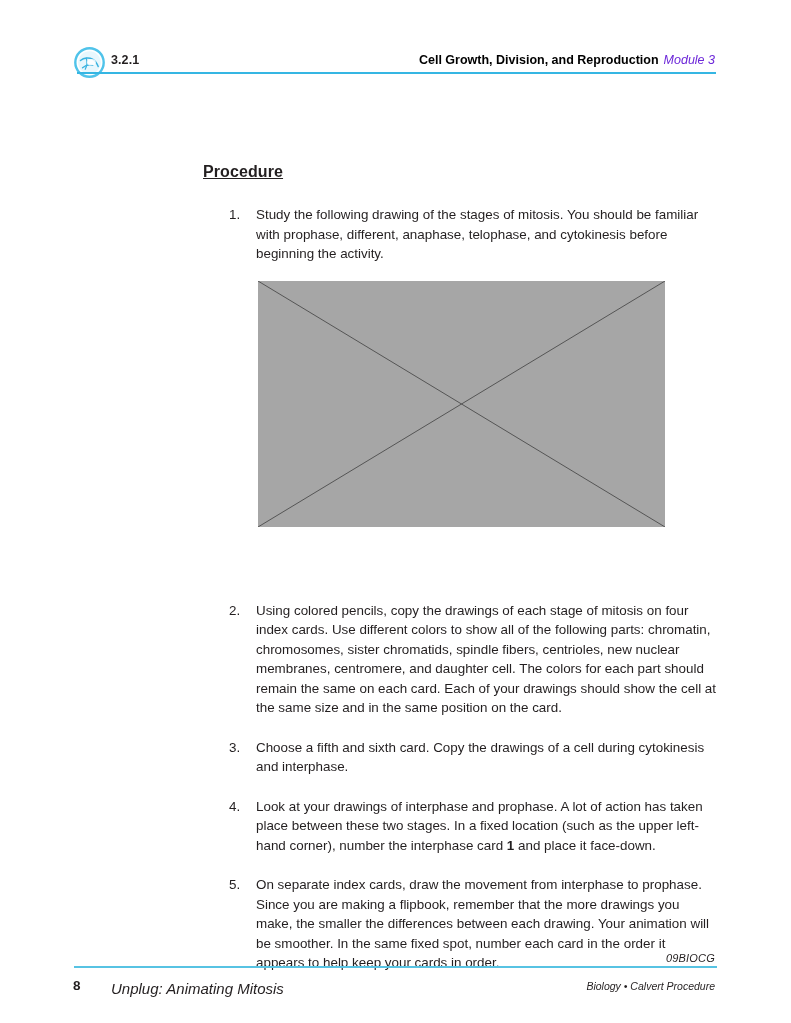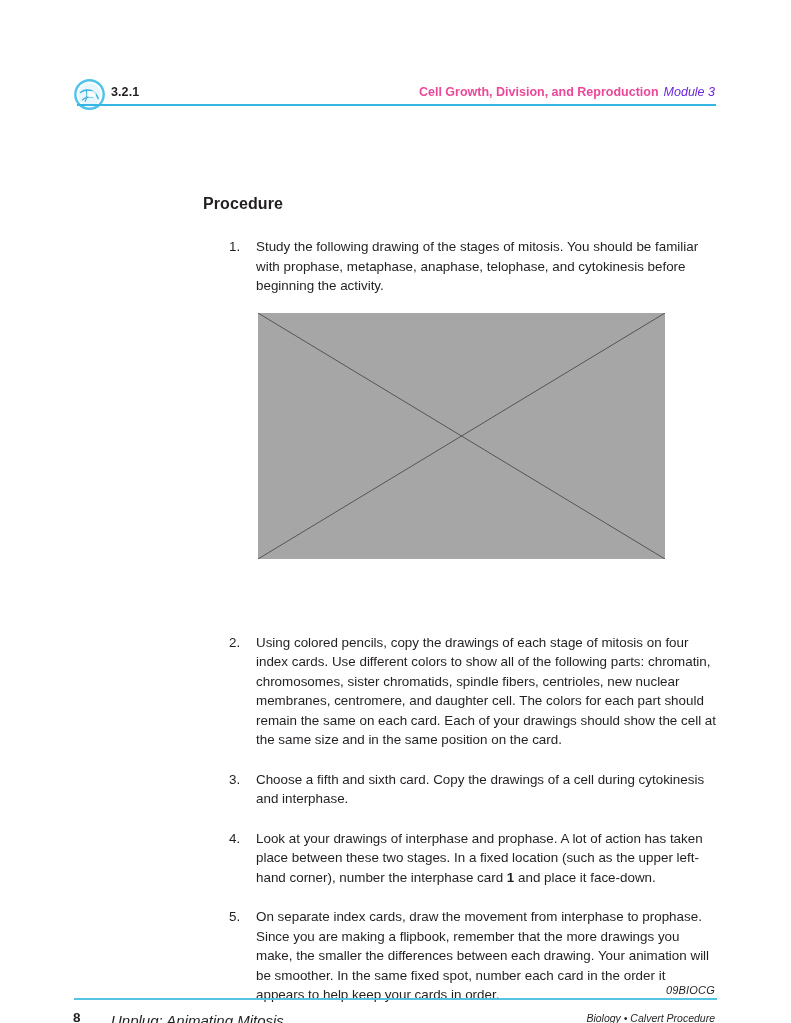--- a/index.html
+++ b/index.html
@@ -12,21 +12,20 @@
     background: #ffffff;
     font-family: "Liberation Sans", sans-serif;
     color: #231f20;
     position: relative;
     overflow: hidden;
   }
 
   .page {
     position: absolute;
     inset: 0;
-    margin-top: 32px;
   }
   .header-rule {
     position: absolute;
     left: 77px;
     top: 72px;
     width: 639px;
     height: 2px;
     background: #35b6e3;
   }
   .header-logo {
@@ -51,21 +50,21 @@
     position: absolute;
     right: 76px;
     top: 52px;
     font-size: 12.5px;
     line-height: 17px;
     white-space: nowrap;
     text-align: right;
   }
   .header-title {
     font-weight: bold;
-    color: #ec4899;
+    color: #000000;
   }
   .header-module {
     font-style: italic;
     font-weight: normal;
     color: #6d28d9;
     margin-left: 5px;
   }
 
   
   .namedate {
@@ -98,20 +97,21 @@
 
   
   .proc-heading {
     position: absolute;
     left: 203px;
     top: 163px;
     font-size: 16px;
     font-weight: bold;
     color: #231f20;
     letter-spacing: 0.1px;
+    text-decoration: underline;
   }
 
   
   .proc-list {
     position: absolute;
     left: 229px;
     top: 205px;
     width: 487px;
   }
   .proc-item {
@@ -221,21 +221,21 @@
 
   <div class="header-rule"></div>
 
 
   <div class="proc-heading">Procedure</div>
 
   <div class="proc-list">
 
     <div class="proc-item" id="item-1">
       <span class="proc-num">1.</span>
-      <span class="proc-text">Study the following drawing of the stages of mitosis. You should be familiar with prophase, metaphase, anaphase, telophase, and cytokinesis before beginning the activity.</span>
+      <span class="proc-text">Study the following drawing of the stages of mitosis. You should be familiar with prophase, different, anaphase, telophase, and cytokinesis before beginning the activity.</span>
     </div>
 
     <div style="height:337px"></div>
 
     <div class="proc-item" id="item-2">
       <span class="proc-num">2.</span>
       <span class="proc-text">Using colored pencils, copy the drawings of each stage of mitosis on four index cards. Use different colors to show all of the following parts: chromatin, chromosomes, sister chromatids, spindle fibers, centrioles, new nuclear membranes, centromere, and daughter cell. The colors for each part should remain the same on each card. Each of your drawings should show the cell at the same size and in the same position on the card.</span>
     </div>
 
     <div class="proc-item" id="item-3">

